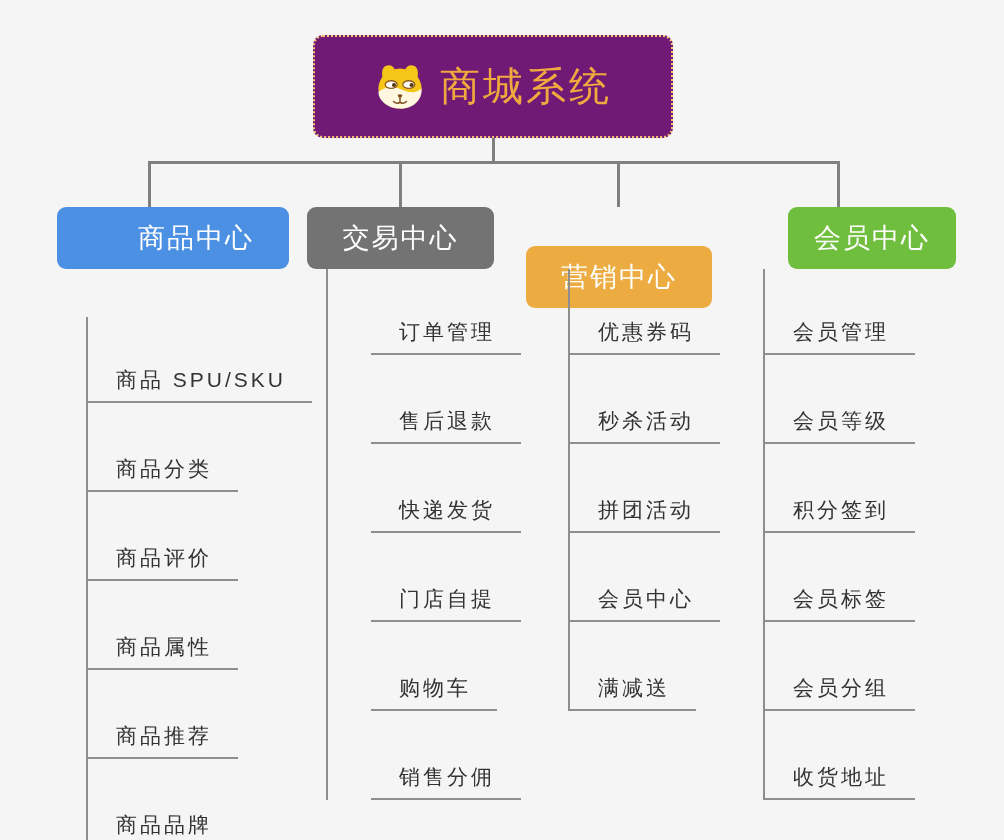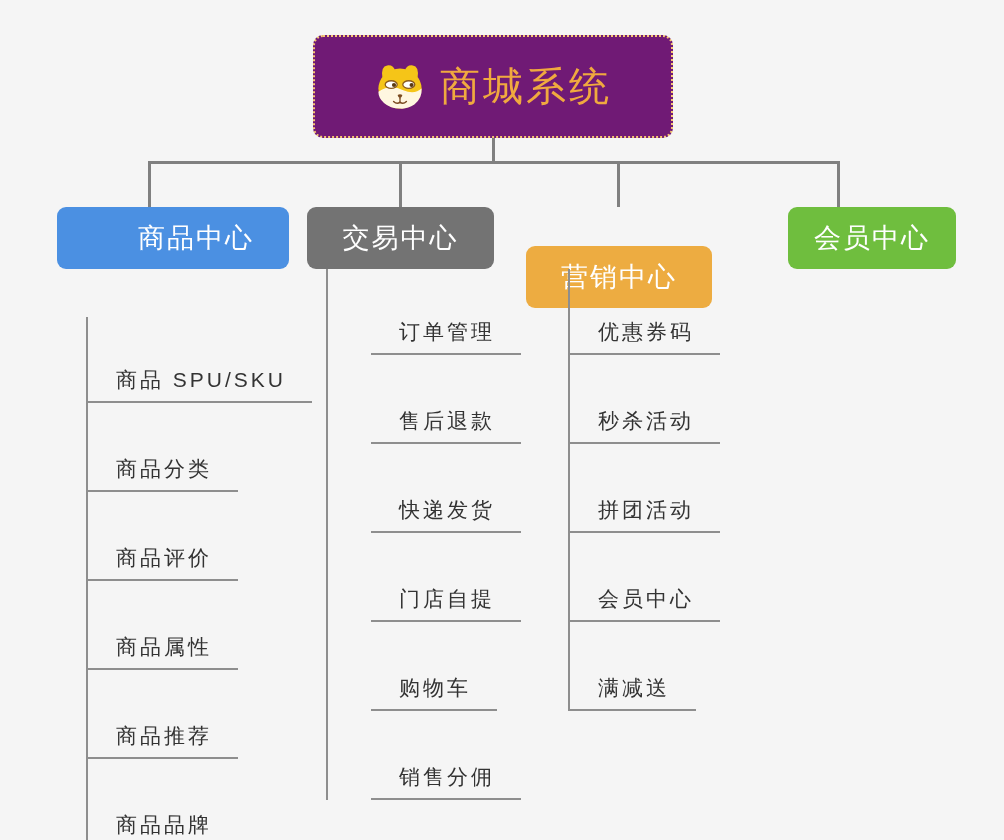--- a/index.html
+++ b/index.html
@@ -117,14 +117,22 @@
   </ul>
 
   <ul class="leaves l2">
     <li>优惠券码</li>
     <li>秒杀活动</li>
     <li>拼团活动</li>
     <li>会员中心</li>
     <li>满减送</li>
   </ul>
 
+  <ul class="leaves l3">
+    <li>会员管理</li>
+    <li>会员等级</li>
+    <li>积分签到</li>
+    <li>会员标签</li>
+    <li>会员分组</li>
+    <li>收货地址</li>
+  </ul>
 
 </div>
 
 </body></html>

